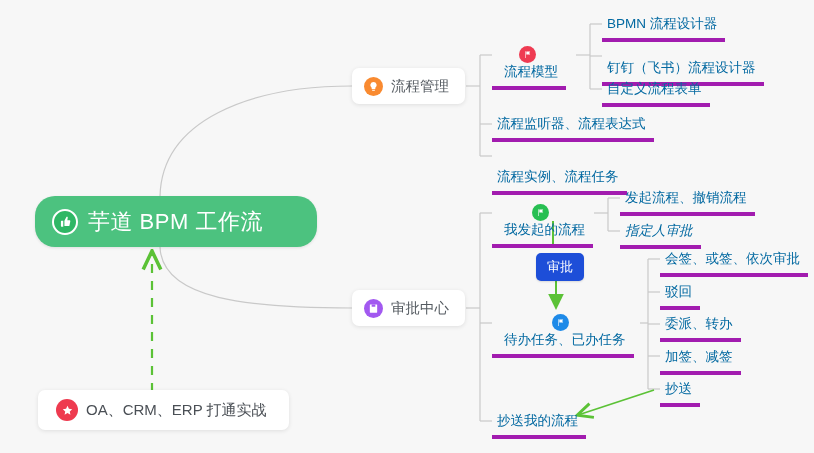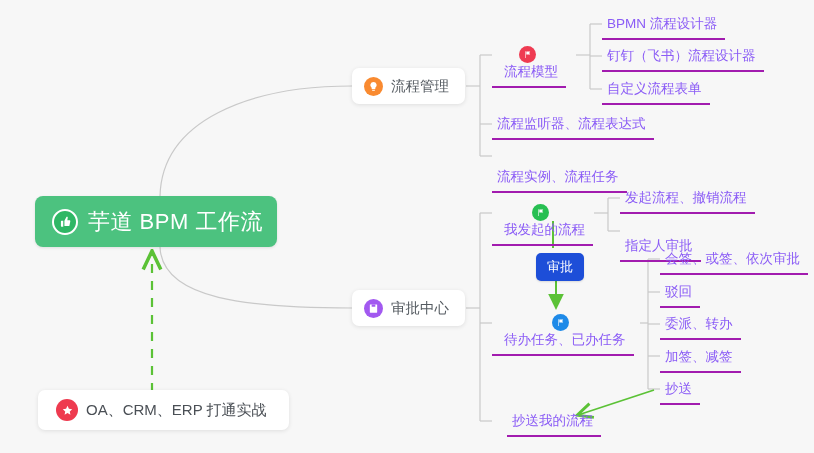--- a/index.html
+++ b/index.html
@@ -28,24 +28,24 @@
     width: 814px;
     height: 453px;
     pointer-events: none;
   }
 
   
   .root-node {
     position: absolute;
     left: 35px;
     top: 196px;
-    width: 242px;
+    width: 282px;
     height: 51px;
     background: #4CC27F;
-    border-radius: 8px;
+    border-radius: 20px;
     box-shadow: 0 1px 3px rgba(0,0,0,0.10);
     display: flex;
     align-items: center;
     padding-left: 17px;
     box-sizing: border-box;
   }
   .root-label {
     color: #ffffff;
     font-size: 22px;
     letter-spacing: 0.5px;
@@ -77,24 +77,24 @@
     left: 38px; top: 390px;
     height: 40px;
     padding: 0 22px 0 18px;
   }
   #node-integration .pill-label { font-size: 15px; color: #4a4f55; }
 
   
   .leaf {
     position: absolute;
     font-size: 13.5px;
-    color: #8b5cf6;
+    color: #0369a1;
     white-space: nowrap;
     padding: 3px 8px 5px 5px;
-    border-bottom: 2px solid #a21caf;
+    border-bottom: 4px solid #a21caf;
     display: flex;
     align-items: center;
     background: transparent;
   }
   .leaf.with-icon { padding-left: 4px; flex-direction: column; }
   .leaf .leaf-label { margin-left: 0; }
   .leaf.with-icon .leaf-label { margin-left: 8px; }
 
   
   .ricon {
@@ -237,21 +237,21 @@
   </div>
 
   <div class="leaf" style="left:492px; top:144px;margin-top:21px;">
     <span class="leaf-label">流程实例、流程任务</span>
   </div>
 
   <div class="leaf" style="left:602px; top:12px;">
     <span class="leaf-label">BPMN 流程设计器</span>
   </div>
 
-  <div class="leaf" style="left:602px; top:44px;text-align:right;">
+  <div class="leaf" style="left:602px; top:56px;text-align:right;">
     <span class="leaf-label">钉钉（飞书）流程设计器</span>
   </div>
 
   <div class="leaf" style="left:602px; top:77px;">
     <span class="leaf-label">自定义流程表单</span>
   </div>
 
   <div class="leaf with-icon" style="left:492px; top:201px;">
     <span class="ricon icon-flag-green">
       <svg width="9" height="9" viewBox="0 0 24 24" fill="#ffffff">
@@ -263,29 +263,29 @@
 
   <div class="leaf with-icon" style="left:492px; top:311px;">
     <span class="ricon icon-flag-blue">
       <svg width="9" height="9" viewBox="0 0 24 24" fill="#ffffff">
         <path d="M6 3h1.6v18H6V3zm2.8 1h10.4l-2.6 4 2.6 4H8.8V4z"></path>
       </svg>
     </span>
     <span class="leaf-label">待办任务、已办任务</span>
   </div>
 
-  <div class="leaf" style="left:507px; top:409px;">
+  <div class="leaf" style="left:492px; top:409px;">
     <span class="leaf-label">抄送我的流程</span>
   </div>
 
   <div class="leaf" style="left:620px; top:186px;">
     <span class="leaf-label">发起流程、撤销流程</span>
   </div>
 
-  <div class="leaf" style="left:620px; top:234px;">
+  <div class="leaf" style="left:620px; top:219px;font-style:italic;">
     <span class="leaf-label">指定人审批</span>
   </div>
 
   <div class="leaf" style="left:660px; top:247px;">
     <span class="leaf-label">会签、或签、依次审批</span>
   </div>
 
   <div class="leaf" style="left:660px; top:280px;">
     <span class="leaf-label">驳回</span>
   </div>

